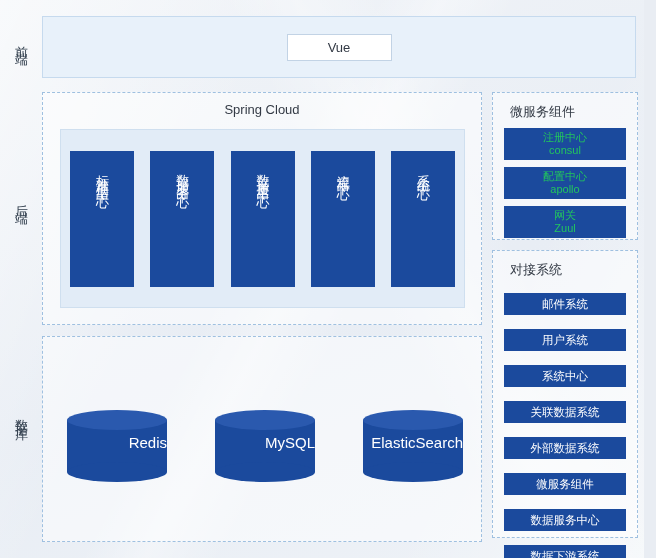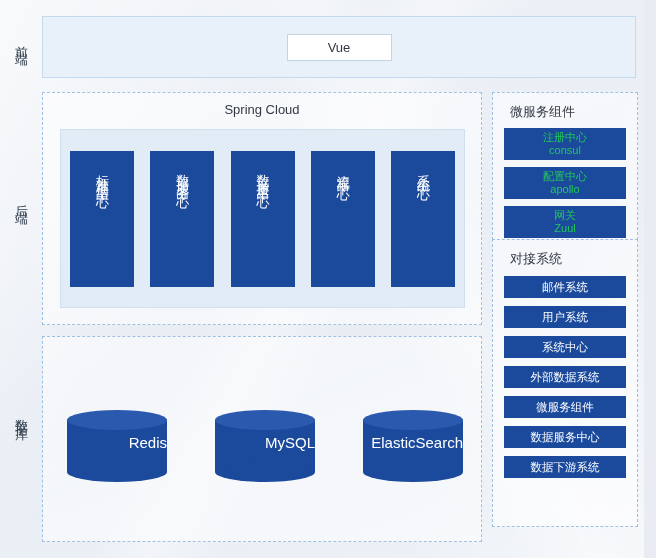--- a/index.html
+++ b/index.html
@@ -85,25 +85,25 @@
   .micro-node{
     width:122px; height:32px; margin:7px auto 0;
     background:#1b4a9d; color:#22c55e;
     display:flex; flex-direction:column; align-items:center; justify-content:center;
     line-height:13px;
   }
   .micro-node .l1{ font-size:11px; }
   .micro-node .l2{ font-size:11px; }
 
   .integration-panel{
-    position:absolute; left:492px; top:239px; width:146px; height:288px;
+    position:absolute; left:492px; top:250px; width:146px; height:288px;
     border:1px dashed #9fc0e0; background:rgba(255,255,255,0.55);
   }
   .int-node{
-    width:122px; height:22px; margin:8px auto 0;
+    width:122px; height:22px; margin:14px auto 0;
     background:#1b4a9d; color:#fff;
     display:flex; align-items:center; justify-content:center;
     font-size:11.5px;
   }
   .int-node:first-of-type{ margin-top:8px; }
 
   
   .db-panel{
     position:absolute; left:42px; top:336px; width:440px; height:206px;
     border:1px dashed #9fc0e0; background:rgba(255,255,255,0.5);
@@ -177,20 +177,21 @@
       <span class="l1">网关</span>
       <span class="l2">Zuul</span>
     </div>
   </div>
 
   <div class="integration-panel">
     <div class="panel-title">对接系统</div>
     <div class="int-node">邮件系统</div>
     <div class="int-node">用户系统</div>
     <div class="int-node">系统中心</div>
+    <div class="int-node">关联数据系统</div>
     <div class="int-node">外部数据系统</div>
     <div class="int-node">微服务组件</div>
     <div class="int-node">数据服务中心</div>
     <div class="int-node">数据下游系统</div>
   </div>
 
   <div class="db-panel">
     <div class="db" id="db-0">
       <div class="body"></div>
       <div class="db-label">Redis</div>

